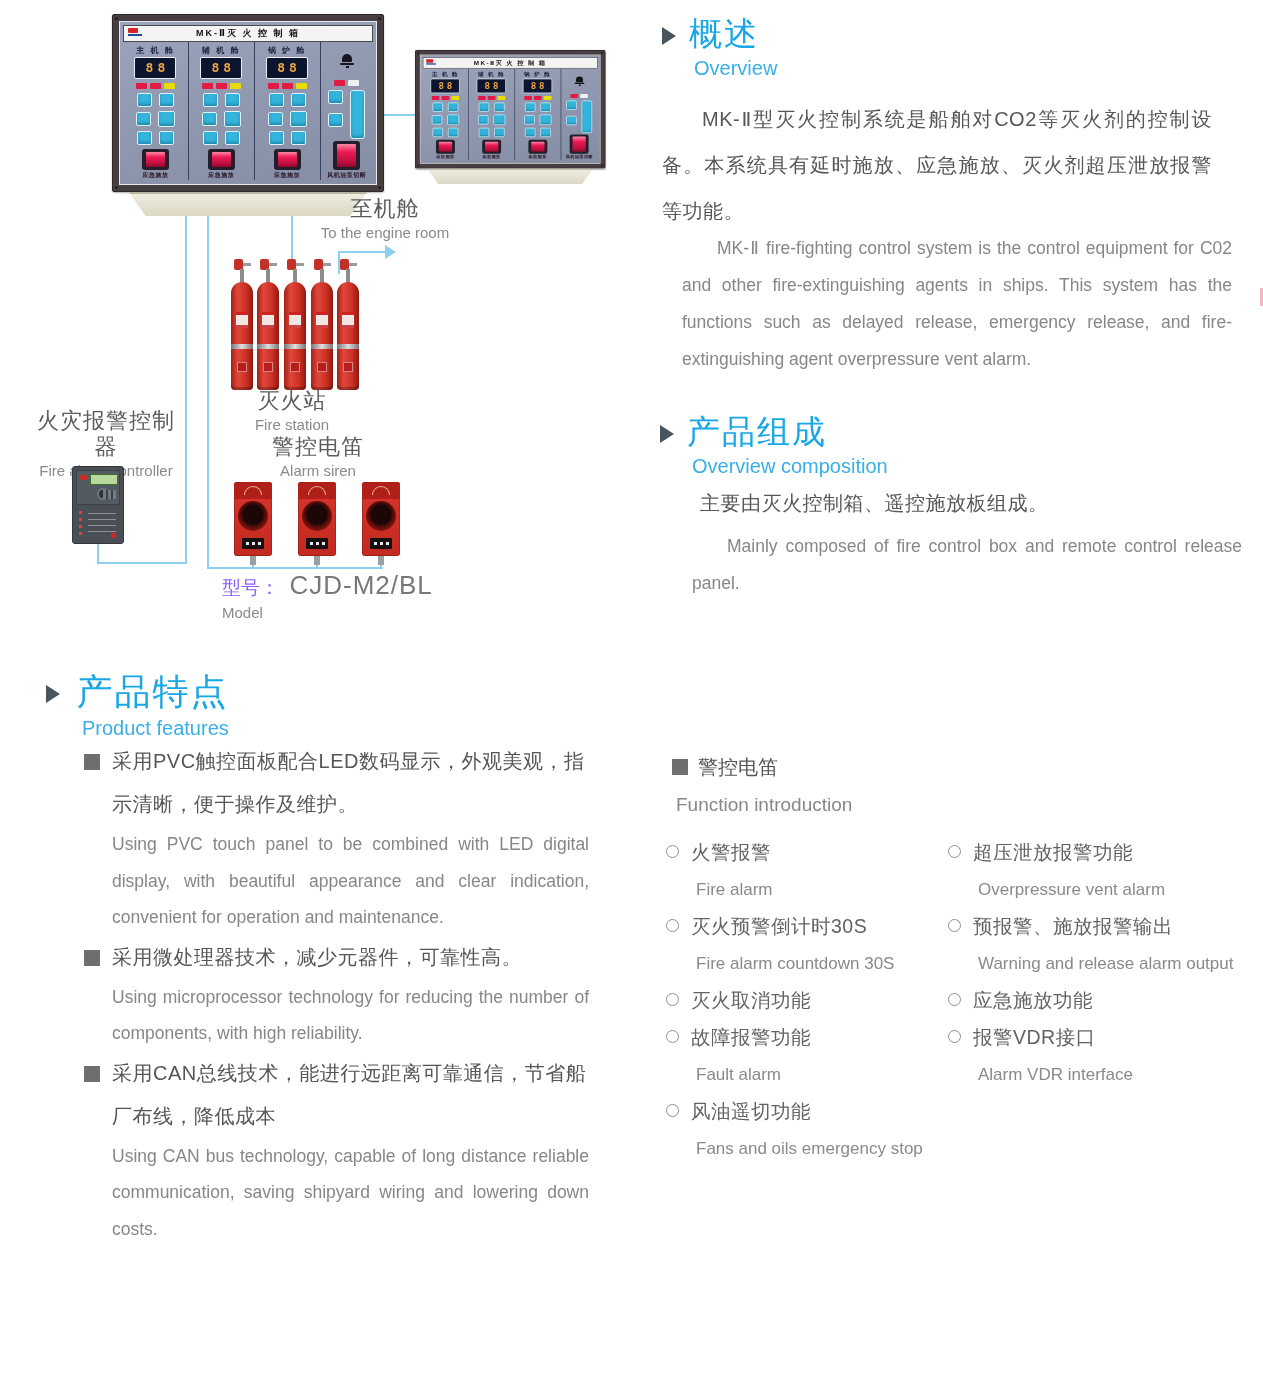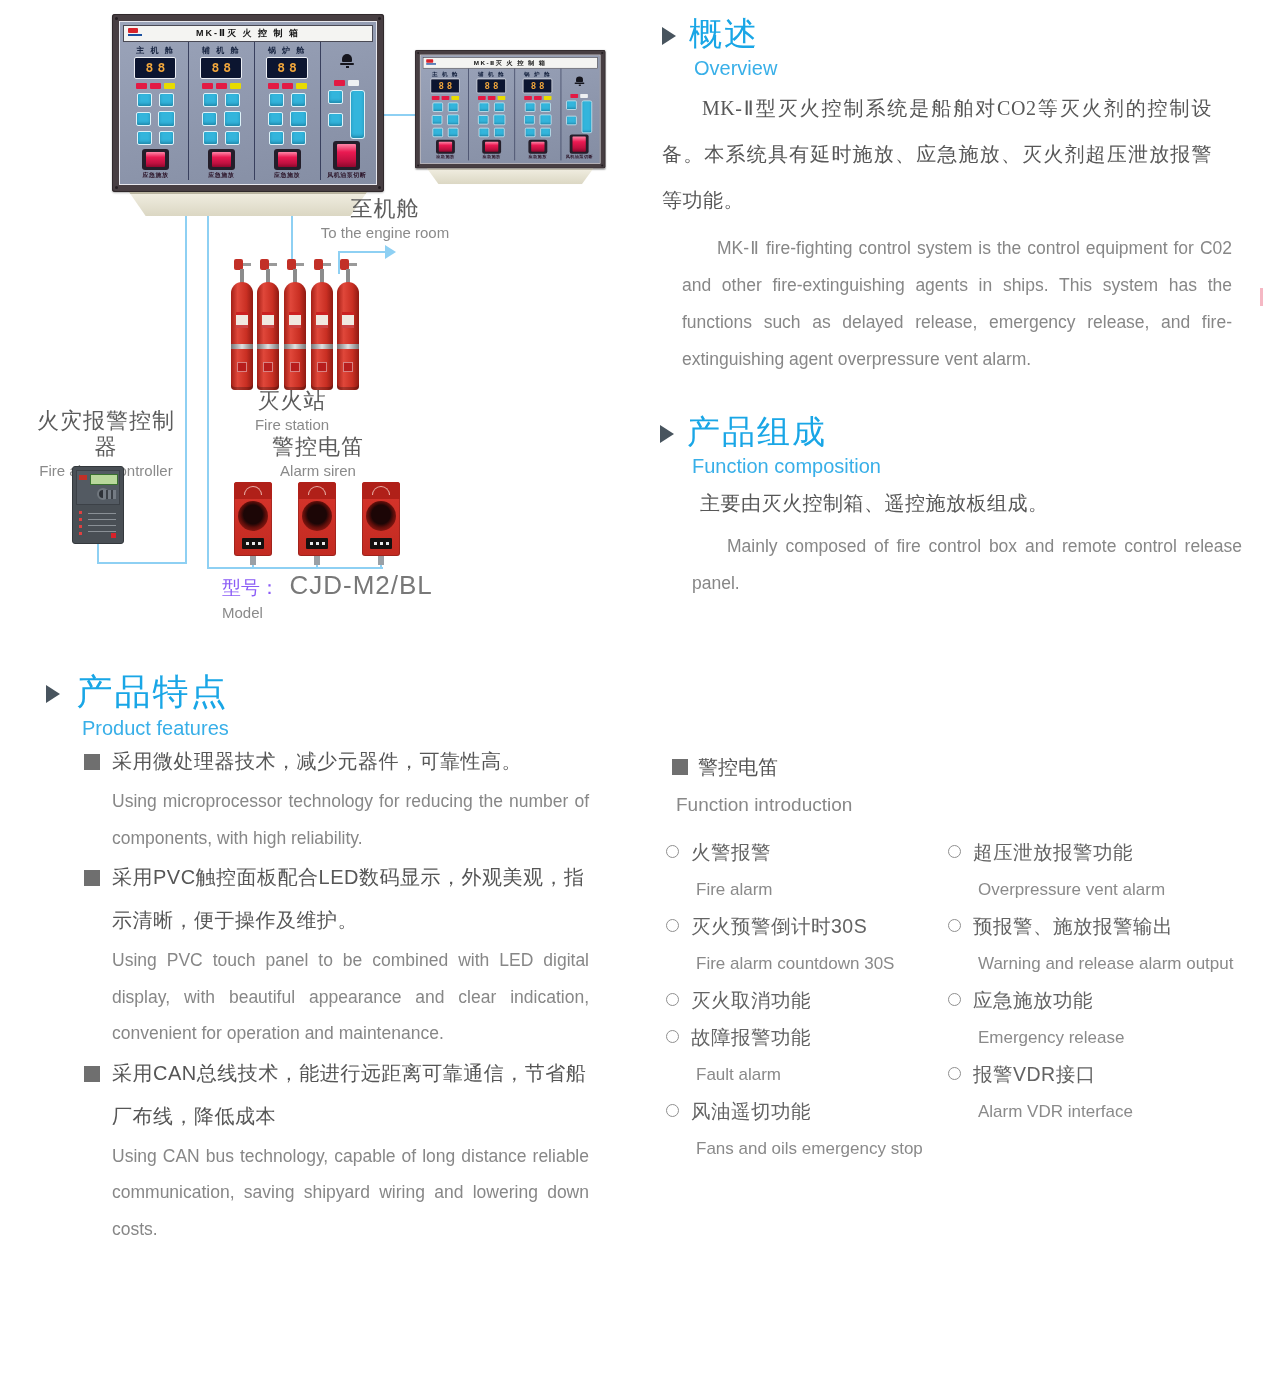--- a/index.html
+++ b/index.html
@@ -521,44 +521,44 @@
       <span style="font-size:26px;color:#787878;letter-spacing:1px;margin-left:6px;">CJD-M2/BL</span>
     </div>
     <div style="font-size:15px;color:#8a8a8a;margin-top:3px;">Model</div>
   </div>
 
   <div class="sec-head" style="left:662px;top:14px;">
     <i class="tri" style="top:13px;"></i>
     <div class="zh">概述</div>
     <div class="en">Overview</div>
   </div>
-  <div class="para-zh" style="left:662px;top:85px;width:550px;font-family:Liberation Serif, serif;">MK-Ⅱ型灭火控制系统是船舶对CO2等灭火剂的控制设备。本系统具有延时施放、应急施放、灭火剂超压泄放报警等功能。</div>
+  <div class="para-zh" style="left:662px;top:96px;width:550px;">MK-Ⅱ型灭火控制系统是船舶对CO2等灭火剂的控制设备。本系统具有延时施放、应急施放、灭火剂超压泄放报警等功能。</div>
   <div class="para-en" style="left:662px;top:230px;width:550px;margin-left:20px;">MK-Ⅱ fire-fighting control system is the control equipment for C02 and other fire-extinguishing agents in ships. This system has the functions such as delayed release, emergency release, and fire-extinguishing agent overpressure vent alarm.</div>
 
   <div class="sec-head" style="left:660px;top:412px;">
     <i class="tri" style="top:13px;"></i>
     <div class="zh">产品组成</div>
-    <div class="en">Function composition</div>
+    <div class="en">Overview composition</div>
   </div>
   <div class="para-zh" style="left:660px;top:482px;width:560px;line-height:42px;">主要由灭火控制箱、遥控施放板组成。</div>
   <div class="para-en" style="left:660px;top:528px;width:550px;margin-left:32px;">Mainly composed of fire control box and remote control release panel.</div>
 
   <div class="sec-head" style="left:46px;top:670px;">
     <i class="tri" style="top:15px;"></i>
     <div class="zh" style="font-size:36px;line-height:44px;margin-left:30px;text-align:center;">产品特点</div>
     <div class="en" style="margin-left:36px;">Product features</div>
   </div>
   <div class="feat-list">
     <div class="feat-item">
+      <div class="feat-zh"><span class="sq-bullet"></span><span>采用PVC触控面板配合LED数码显示，外观美观，指示清晰，便于操作及维护。</span></div>
+      <div class="feat-en">Using PVC touch panel to be combined with LED digital display, with beautiful appearance and clear indication, convenient for operation and maintenance.</div>
+    </div>
+    <div class="feat-item">
       <div class="feat-zh"><span class="sq-bullet"></span><span>采用微处理器技术，减少元器件，可靠性高。</span></div>
       <div class="feat-en">Using microprocessor technology for reducing the number of components, with high reliability.</div>
-    </div>
-    <div class="feat-item">
-      <div class="feat-zh"><span class="sq-bullet"></span><span>采用PVC触控面板配合LED数码显示，外观美观，指示清晰，便于操作及维护。</span></div>
-      <div class="feat-en">Using PVC touch panel to be combined with LED digital display, with beautiful appearance and clear indication, convenient for operation and maintenance.</div>
     </div>
     <div class="feat-item">
       <div class="feat-zh"><span class="sq-bullet"></span><span>采用CAN总线技术，能进行远距离可靠通信，节省船厂布线，降低成本</span></div>
       <div class="feat-en">Using CAN bus technology, capable of long distance reliable communication, saving shipyard wiring and lowering down costs.</div>
     </div>
   </div>
 
   <div class="func-head">
     <div class="zh"><span class="sq-bullet"></span><span>警控电笛</span></div>
     <div class="en">Function introduction</div>
@@ -590,21 +590,20 @@
     <div class="func-item">
       <div class="f-zh"><i class="o-bullet"></i><span>超压泄放报警功能</span></div>
       <div class="f-en">Overpressure vent alarm</div>
     </div>
     <div class="func-item">
       <div class="f-zh"><i class="o-bullet"></i><span>预报警、施放报警输出</span></div>
       <div class="f-en">Warning and release alarm output</div>
     </div>
     <div class="func-item">
       <div class="f-zh"><i class="o-bullet"></i><span>应急施放功能</span></div>
-      <div class="f-en">Emergency release</div>
     </div>
     <div class="func-item">
       <div class="f-zh"><i class="o-bullet"></i><span>报警VDR接口</span></div>
       <div class="f-en">Alarm VDR interface</div>
     </div>
   </div>
 
   <div class="edge-mark"></div>
 </div>
 

